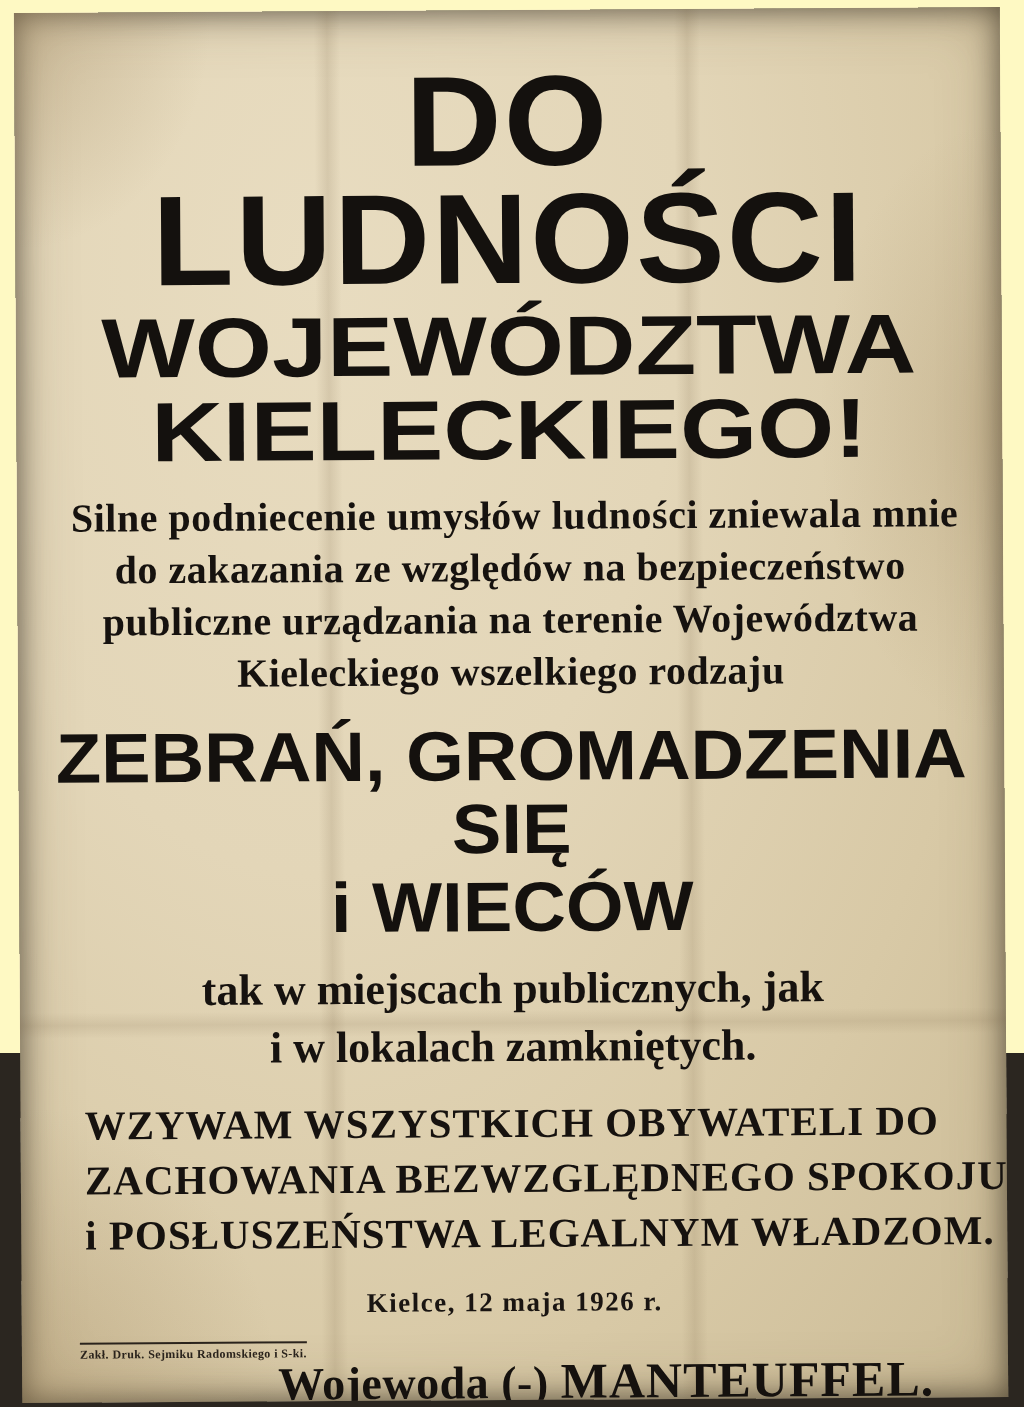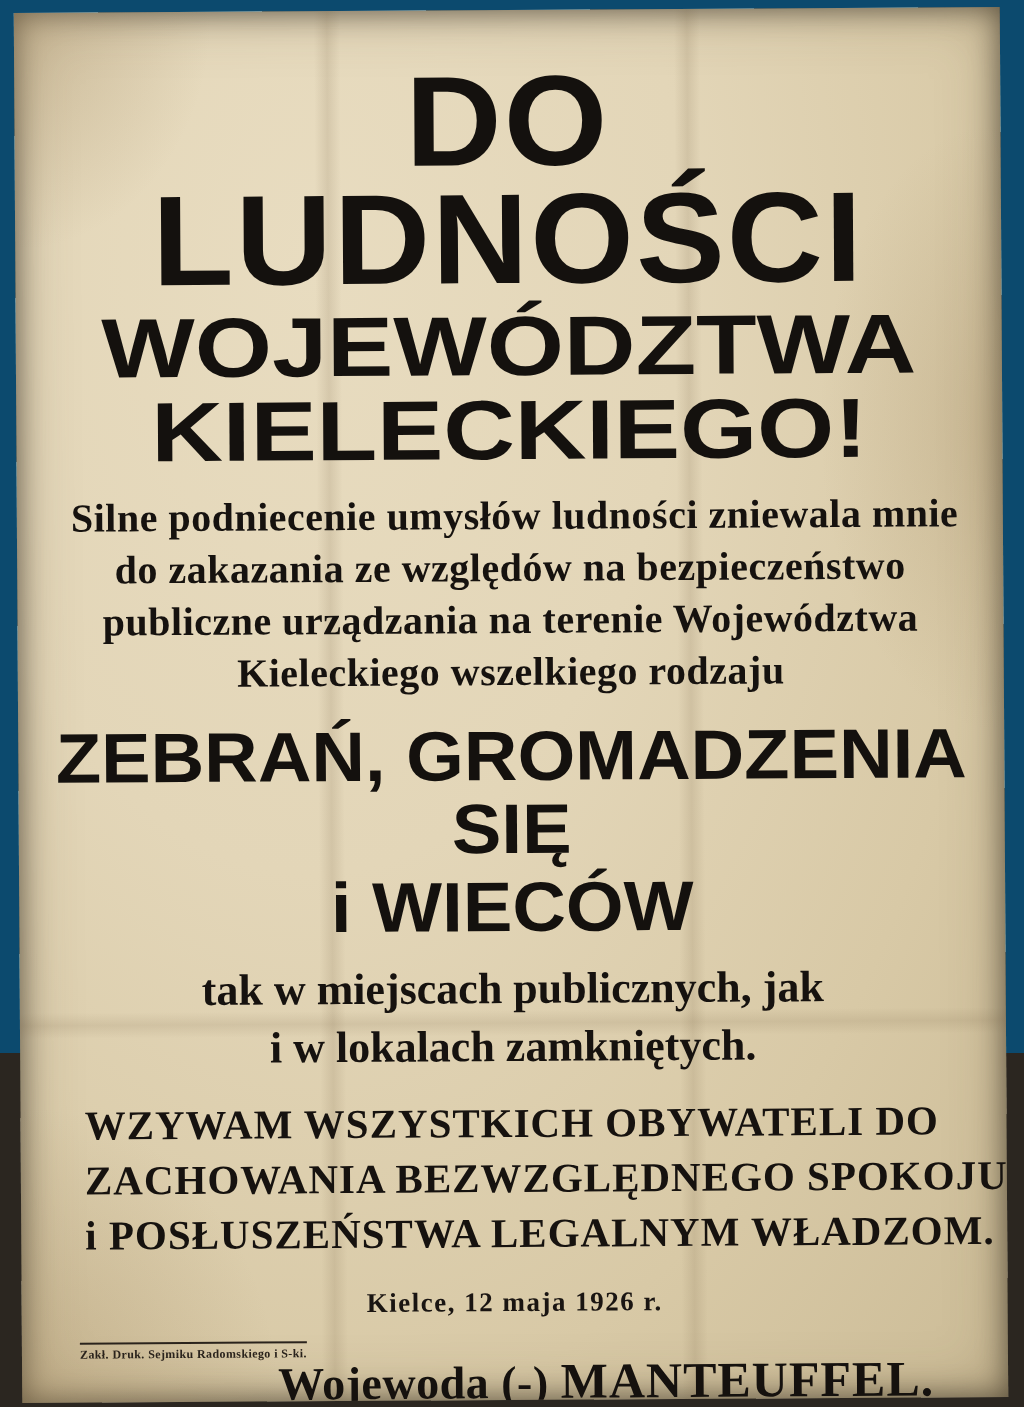--- a/index.html
+++ b/index.html
@@ -11,21 +11,21 @@
     width: 1024px;
     height: 1407px;
     overflow: hidden;
     font-family: "Liberation Serif", serif;
   }
 
   #poster-frame {
     position: relative;
     width: 1024px;
     height: 1053px;
-    background: #0c4a6e;
+    background: #fef9c3;
   }
 
   
   #paper {
     position: absolute;
     left: 18px;
     top: 10px;
     width: 986px;
     height: 1390px;
     background:

